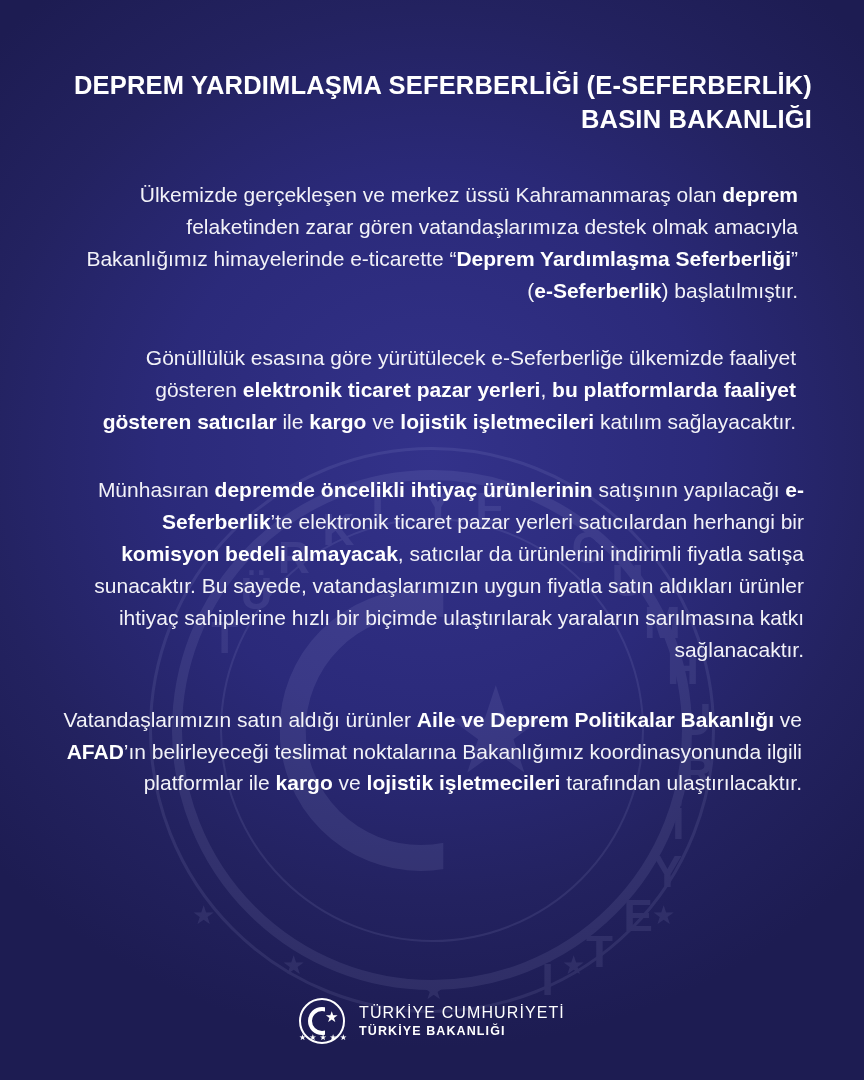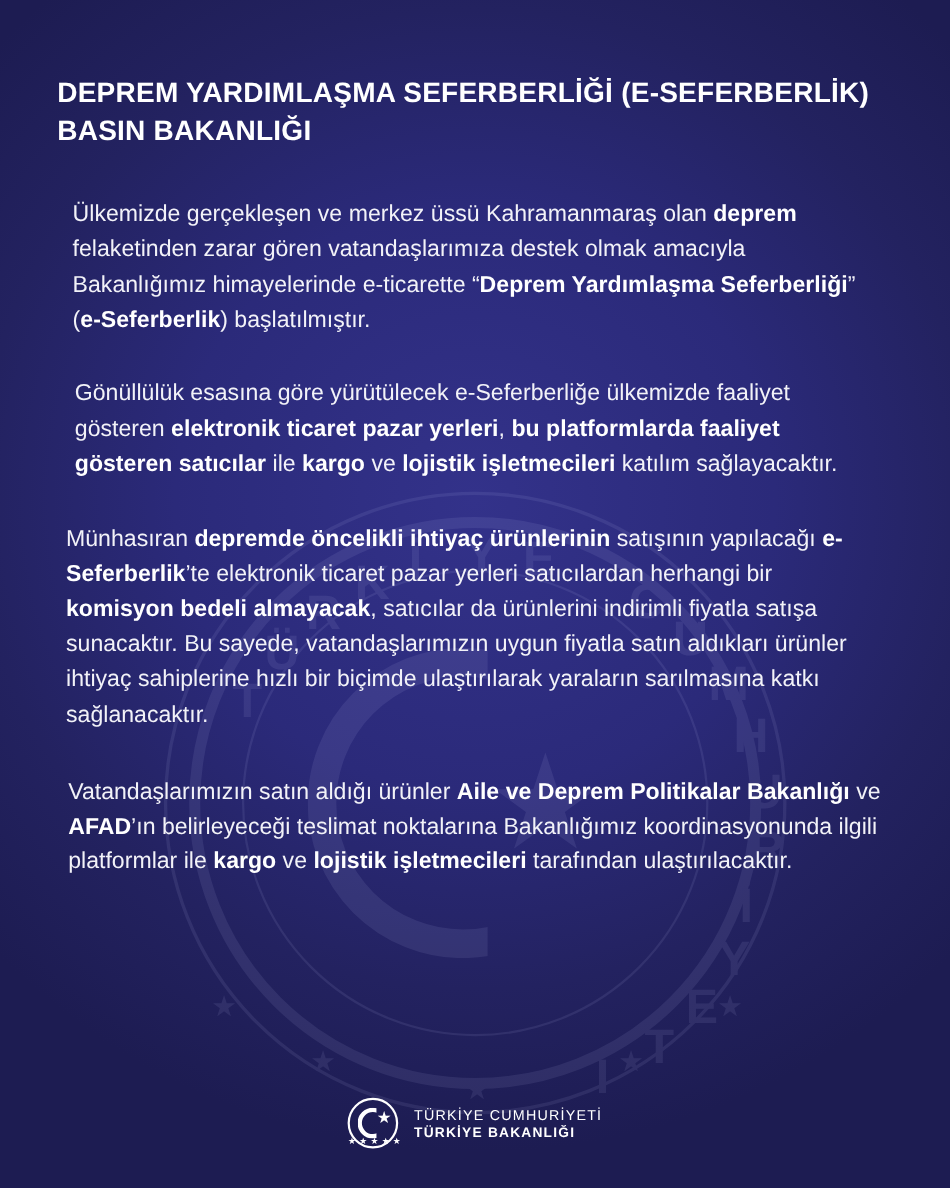--- a/index.html
+++ b/index.html
@@ -84,21 +84,21 @@
   .wm-dots span {
     position: absolute;
     color: #cfd2ff;
     font-size: 26px;
   }
 
   .content {
     position: relative;
     z-index: 2;
     padding: 68px 52px 0 52px;
-    text-align: left;
+    text-align: right;
     color: #ffffff;
   }
   h1.title {
     margin: 0 0 8px 0;
     font-size: 25.5px;
     font-weight: bold;
     line-height: 1.35;
     letter-spacing: 0.2px;
   }
   .title .line2 { display: block; }
@@ -164,21 +164,21 @@
     color: #ffffff;
     font-size: 8px;
     letter-spacing: 3px;
   }
   .logo-text {
     text-align: left;
     color: #ffffff;
   }
   .logo-text .l1 {
     display: block;
-    font-size: 13px;
+    font-size: 16px;
     letter-spacing: 1.1px;
     font-weight: 400;
   }
   .logo-text .l2 {
     display: block;
     font-size: 12.5px;
     letter-spacing: 1.1px;
     font-weight: bold;
     margin-top: 2px;
   }

